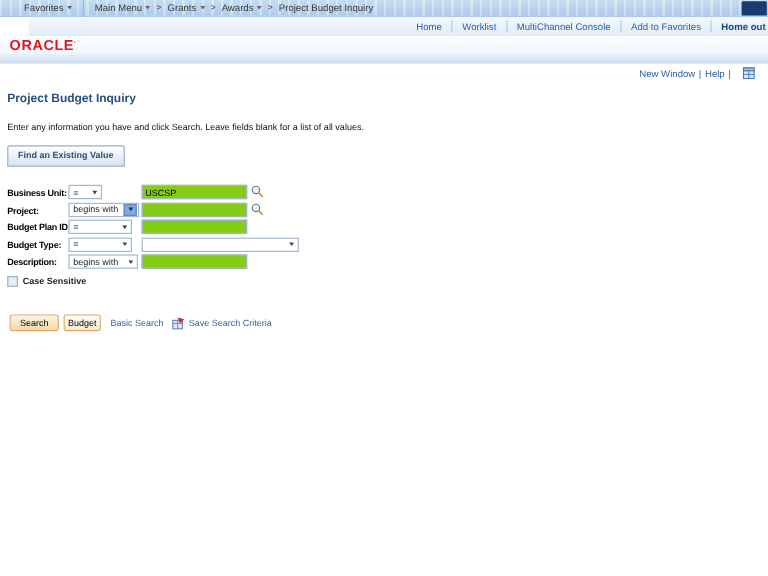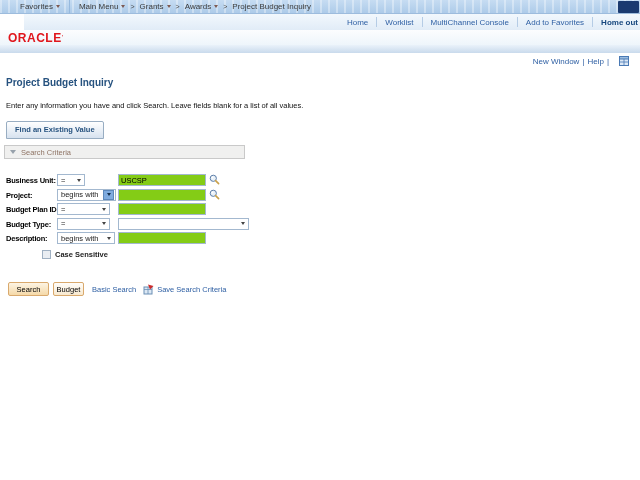--- a/index.html
+++ b/index.html
@@ -77,21 +77,21 @@
   .sel-arr { width:0; height:0; border-left:2.5px solid transparent; border-right:2.5px solid transparent; border-top:3px solid #444; }
   .arr-box { width:11px; height:10px; background:#7fabdf; border:1px solid #5d88bb; display:flex; align-items:center; justify-content:center; margin-right:1px; }
   .arr-box .sel-arr { border-top-color:#16314f; }
   .tinput {
     position:absolute; left:112px; top:0; width:88px; height:12px;
     border:1px solid #a3b8cf; font-family:inherit; font-size:7.5px; padding:0 2px; color:#000; background:#84cc16;
   }
   .wide-select { position:absolute; left:112px; top:0; width:131px; }
   .lookup { position:absolute; left:203px; top:0; cursor:pointer; }
 
-  .cbrow { margin-top:5px; display:flex; align-items:center; gap:4px;margin-left:36px; }
+  .cbrow { margin-top:5px; display:flex; align-items:center; gap:4px; }
   .cbox { width:9px; height:9px; border:1px solid #9fb0c2; background:#e9edf2; display:inline-block; cursor:pointer; }
   .cblabel { font-weight:bold; font-size:7.5px; }
 
   
   .actions { margin-top:23px; display:flex; align-items:center; }
   .btn {
     height:14px; font-family:inherit; font-size:7.5px; color:#000;
     border:1px solid #d9a96d; border-radius:2px; cursor:pointer; line-height:11px;
   }
   .btn-search { width:41px; margin-left:2px; background:linear-gradient(#fdf4e3,#f5d9a8); }
@@ -162,24 +162,20 @@
       </svg>
     </span>
   </div>
 
   <div class="content">
     <div class="page-title">Project Budget Inquiry</div>
     <div class="instructions">Enter any information you have and click Search. Leave fields blank for a list of all values.</div>
 
     <div class="tab">Find an Existing Value</div>
 
-    <div class="section-hdr">
-      <span class="tri-down"></span>
-      <span>Search Criteria</span>
-    </div>
 
     <div class="form">
 
       <div class="frow">
         <span class="flabel">Business Unit:</span>
         <span class="op-select w28">
           <span>=</span>
           <span class="sel-arr"></span>
         </span>
         <input class="tinput" type="text" value="USCSP" style="">

